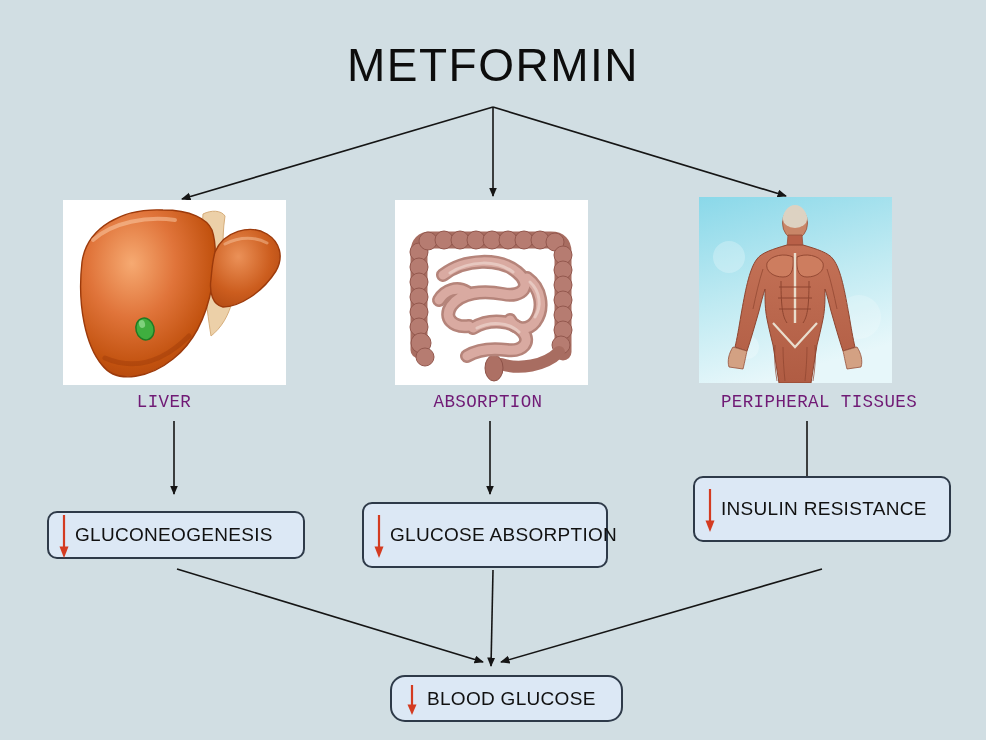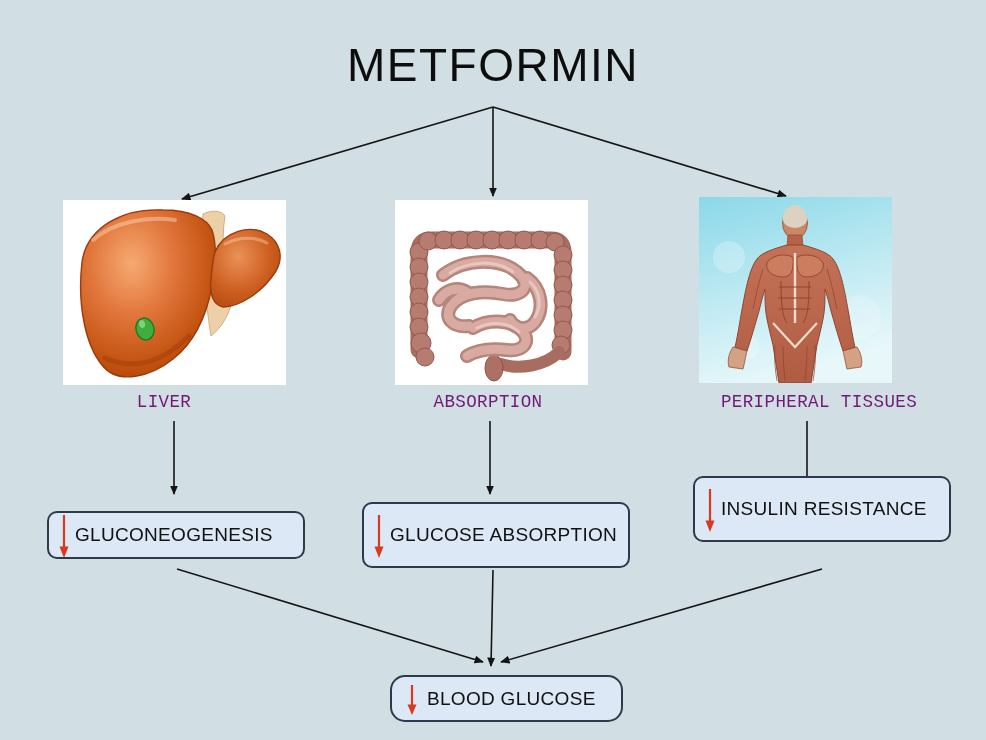--- a/index.html
+++ b/index.html
@@ -48,21 +48,21 @@
     border-radius:10px;
     box-sizing:border-box;
     display:flex;align-items:center;
     padding-left:9px;gap:5px;
     color:#111;
   }
   .effect-box .box-label{
     font-size:19px;letter-spacing:.3px;white-space:nowrap;
   }
   .box-1{left:47px;top:502px;width:258px;height:48px;margin-top:9px;}
-  .box-2{left:362px;top:502px;width:268px;height:66px;}
+  .box-2{left:362px;top:502px;width:246px;height:66px;}
   .box-3{left:693px;top:476px;width:258px;height:66px;}
   .box-outcome{left:390px;top:675px;width:233px;height:47px;border-radius:15px;padding-left:14px;gap:9px;}
   .red-arrow{flex:0 0 auto;}
   .red-arrow line{stroke:#d43b21;stroke-width:2.2;}
   .red-arrow path{fill:#d43b21;}
 </style>
 </head>
 <body>
 
 <div class="canvas">

